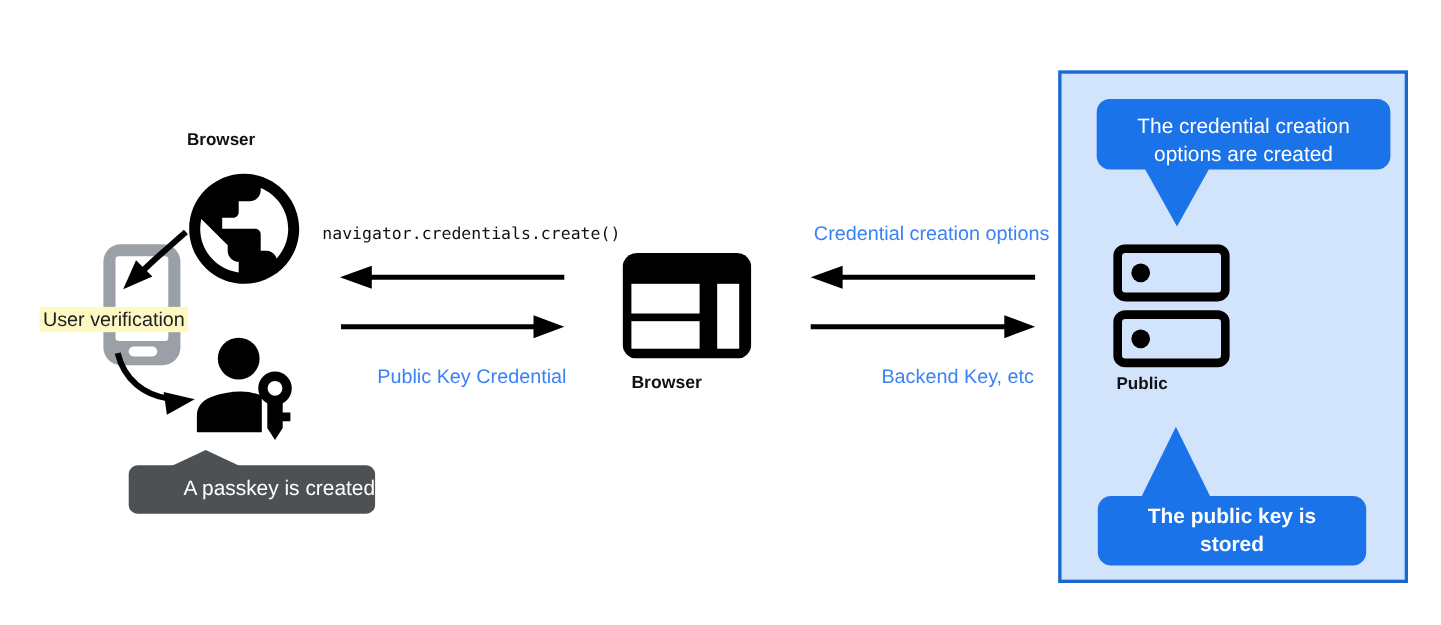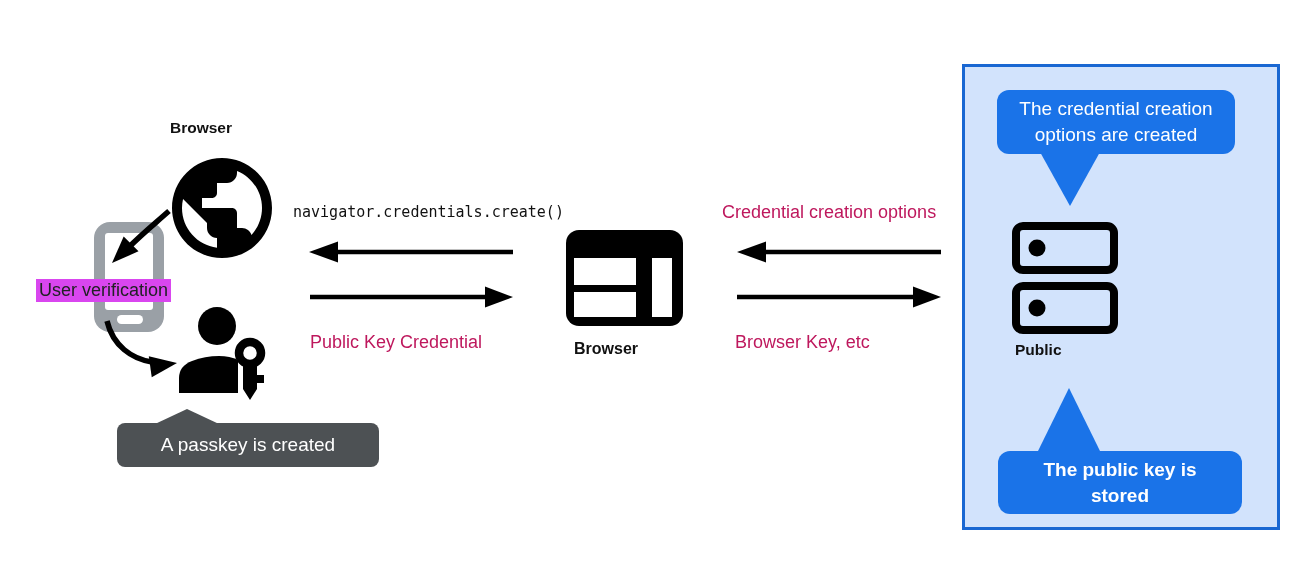--- a/index.html
+++ b/index.html
@@ -14,47 +14,47 @@
   }
   .abs { position: absolute; }
   .caption {
     font-weight: bold;
     font-size: 15.5px;
     color: #111;
     text-align: left;
   }
   .arrow-label {
     font-size: 18px;
-    color: #be185d;
-    text-align: left;
+    color: #3b82f6;
+    text-align: right;
     white-space: nowrap;
   }
   .code-label {
     font-family: "DejaVu Sans Mono", monospace;
     font-size: 15px;
     color: #111;
     white-space: nowrap;
   }
   .user-verif {
     font-size: 18px;
     color: #202124;
-    background: #d946ef;
+    background: #fef9c3;
     padding: 1px 3px;
     white-space: nowrap;
     z-index: 5;
   }
   .tooltip {
     background: var(--tooltip-gray, #4d5154);
     color: #fff;
     font-size: 19px;
     border-radius: 8px;
-    text-align: center;
+    text-align: right;
     line-height: 44px;
     height: 44px;
-    width: 262px;
+    width: 224px;
     z-index: 4;
   }
   .tri { width: 0; height: 0; z-index: 4; }
   .tri-up-gray {
     border-left: 32px solid transparent;
     border-right: 32px solid transparent;
     border-bottom: 15px solid var(--tooltip-gray, #4d5154);
   }
   .panel {
     background: var(--panel-bg, #d2e3fc);
@@ -124,25 +124,25 @@
 
   <svg class="abs" style="left:566px; top:230px;" width="117" height="96" viewBox="0 0 117 96" aria-hidden="true">
     <rect x="0" y="0" width="117" height="96" rx="13" fill="#000"></rect>
     <rect x="8" y="28" width="62" height="27" fill="#fff"></rect>
     <rect x="8" y="62" width="62" height="25" fill="#fff"></rect>
     <rect x="86" y="28" width="20" height="59" fill="#fff"></rect>
   </svg>
   <div class="abs caption" style="left:574px; top:340px; width:100px; font-size:16px;">Browser</div>
 
   <div class="abs arrow-label" style="left:722px; top:202px; width:232px;">Credential creation options</div>
-  <div class="abs arrow-label" style="left:735px; top:332px; width:205px;">Browser Key, etc</div>
+  <div class="abs arrow-label" style="left:735px; top:332px; width:205px;">Backend Key, etc</div>
 
   <div class="abs panel" style="left:962px; top:64px; width:318px; height:466px;"></div>
 
-  <div class="abs bubble" style="left:997px; top:90px; width:238px; height:64px;">
+  <div class="abs bubble" style="left:997px; top:90px; width:267px; height:64px;align-items:flex-end;">
     <span class="inner" style="max-width:228px;">The credential creation options are created</span>
   </div>
   <div class="abs tri tri-down-blue" style="left:1040px; top:152px;"></div>
 
   <svg class="abs" style="left:1012px; top:222px; z-index:2;" width="106" height="112" viewBox="0 0 106 112" aria-hidden="true">
     <rect x="4" y="4" width="98" height="44" rx="7" fill="none" stroke="#000" stroke-width="8"></rect>
     <circle cx="25" cy="26" r="8.5" fill="#000"></circle>
     <rect x="4" y="64" width="98" height="44" rx="7" fill="none" stroke="#000" stroke-width="8"></rect>
     <circle cx="25" cy="86" r="8.5" fill="#000"></circle>
   </svg>

